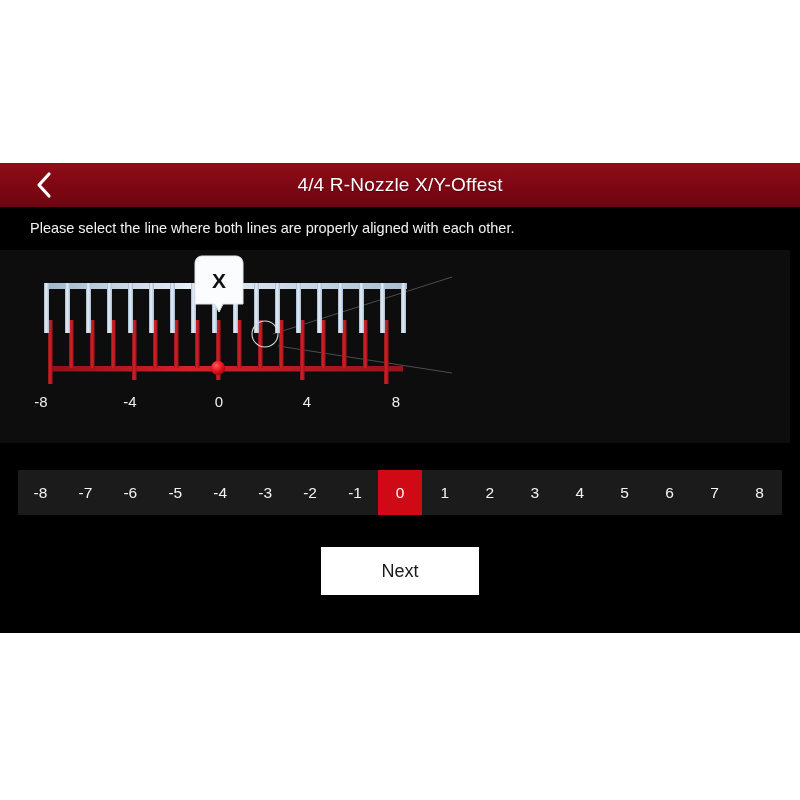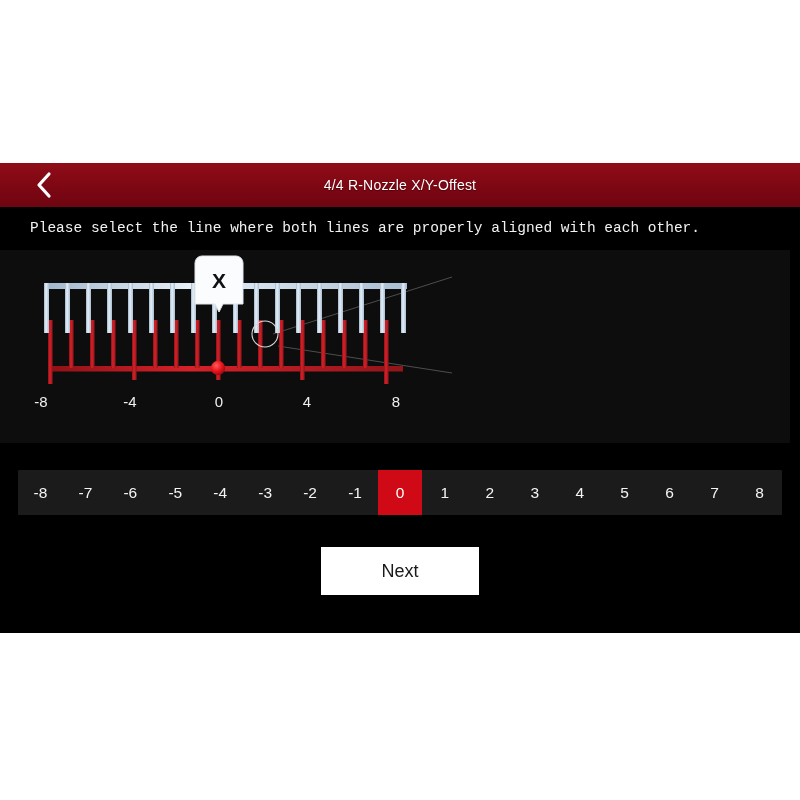--- a/index.html
+++ b/index.html
@@ -22,30 +22,29 @@
     display:flex;align-items:center;
   }
   .back-btn{
     position:absolute;left:24px;top:0;height:44px;width:40px;
     display:flex;align-items:center;justify-content:center;
     cursor:pointer;background:transparent;border:0;padding:0;
   }
   .back-btn svg{display:block;}
   .title{
     width:100%;text-align:center;color:#ffffff;
-    font-size:14px;letter-spacing:.2px;font-weight:400;
+    font-size:19px;letter-spacing:.2px;font-weight:400;
     text-shadow:0 1px 1px rgba(0,0,0,.4);
   }
 
   
   .instruction{
     position:absolute;left:0;top:44px;width:800px;height:42px;
     display:flex;align-items:center;
     background:#000000;
-    font-family:Liberation Mono, monospace;
   }
   .instruction span{
     color:#f2f2f2;font-size:14.5px;padding-left:30px;
   }
 
   
   .diagram{
     position:absolute;left:0;top:87px;width:790px;height:193px;
     background:#0d0d0d;
     overflow:hidden;

